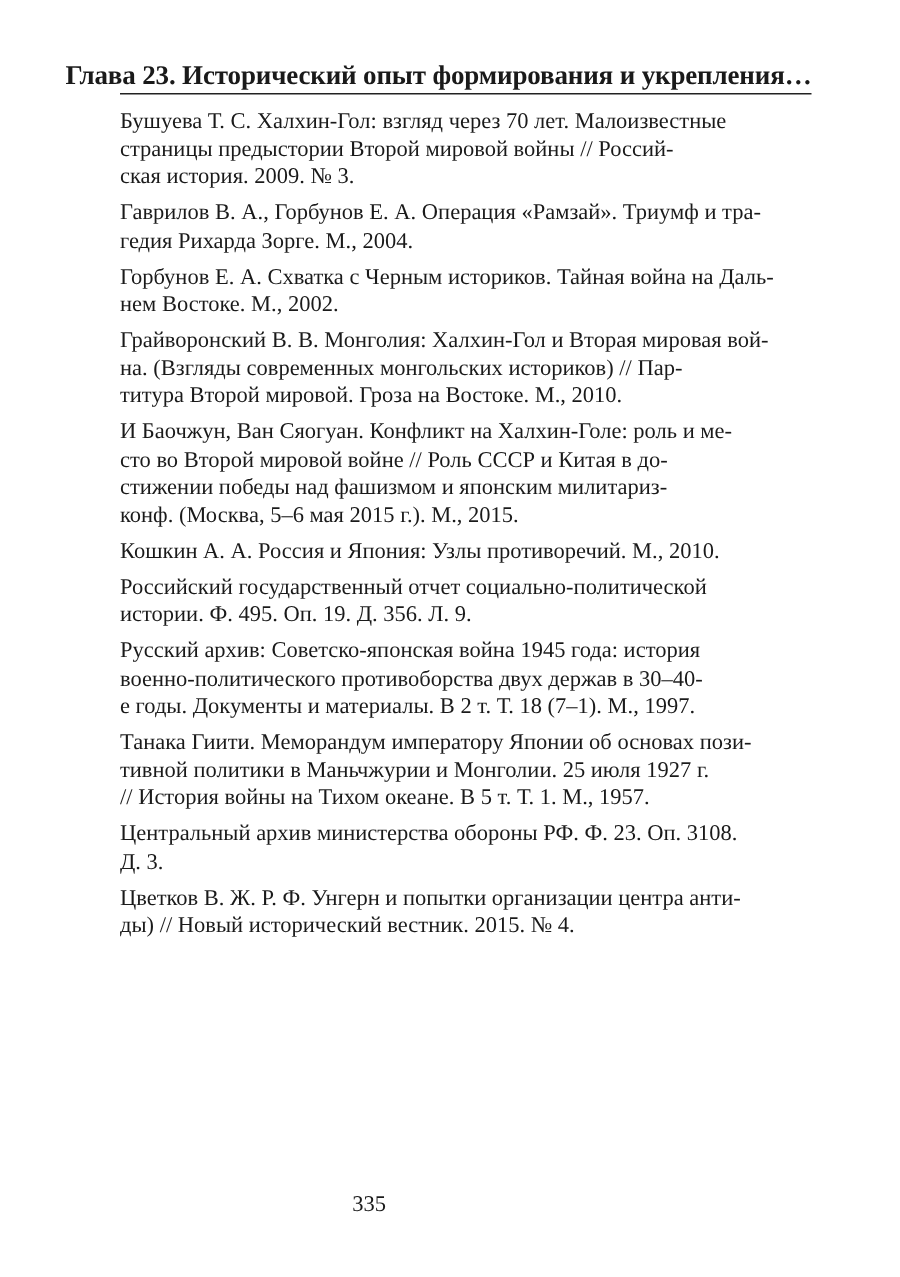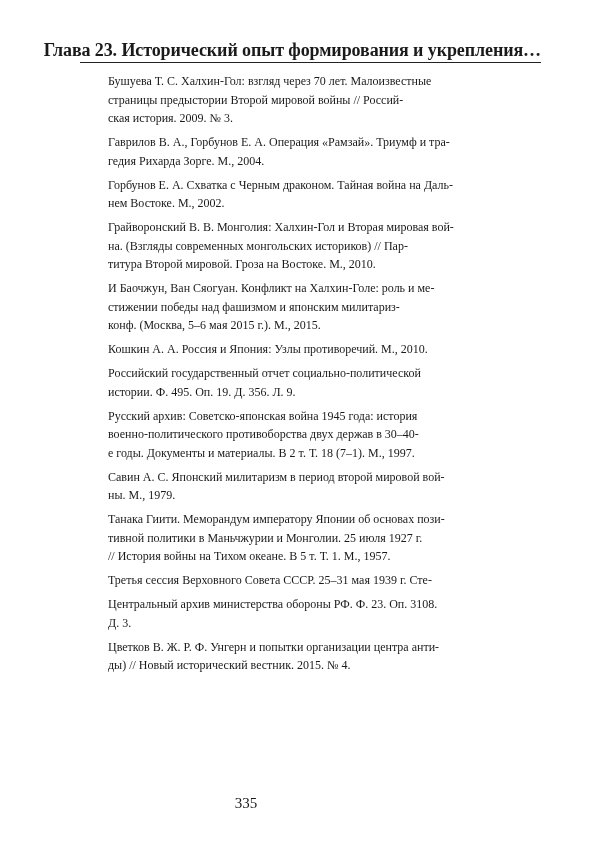--- a/index.html
+++ b/index.html
@@ -3,22 +3,22 @@
 <meta charset="utf-8">
 <style>
   html, body { margin: 0; padding: 0; background: #ffffff; }
   body { width: 600px; height: 851px; position: relative; overflow: hidden;
          font-family: "Liberation Serif", "DejaVu Serif", serif; color: #1a1a1a; }
   .header { position: absolute; left: 80px; width: 461px; top: 38px; height: 24px;
             border-bottom: 1.5px solid #222; }
   .header-title { position: absolute; right: 0; top: 2px; font-weight: bold;
                   font-size: 18px; letter-spacing: -0.1px; white-space: nowrap; }
   .refs { position: absolute; left: 80px; top: 72px; width: 461px; }
-  .ref { font-size: 12px; line-height: 18.5px; padding-left: 32px; text-indent: -32px;
-         margin-bottom: 5.5px; margin-left: 28px; }
+  .ref { font-size: 15px; line-height: 18.5px; padding-left: 32px; text-indent: -32px;
+         margin-bottom: 5.5px; }
   .ref .line { display: block; white-space: nowrap; }
   .page-number { position: absolute; left: 0; width: 492px; top: 795px; text-align: center;
                  font-size: 15px; }
 </style>
 </head>
 <body>
 
 <div class="header">
   <div class="header-title">Глава 23. Исторический опыт формирования и укрепления…</div>
 </div>
@@ -27,56 +27,52 @@
     <div class="ref">
       <span class="line">Бушуева Т. С. Халхин-Гол: взгляд через 70 лет. Малоизвестные</span>
       <span class="line">страницы предыстории Второй мировой войны // Россий-</span>
       <span class="line">ская история. 2009. № 3.</span>
     </div>
     <div class="ref">
       <span class="line">Гаврилов В. А., Горбунов Е. А. Операция «Рамзай». Триумф и тра-</span>
       <span class="line">гедия Рихарда Зорге. М., 2004.</span>
     </div>
     <div class="ref">
-      <span class="line">Горбунов Е. А. Схватка с Черным драконом. Тайная война на Даль-</span>
+      <span class="line">Горбунов Е. А. Схватка с Черным историков. Тайная война на Даль-</span>
       <span class="line">нем Востоке. М., 2002.</span>
     </div>
     <div class="ref">
       <span class="line">Грайворонский В. В. Монголия: Халхин-Гол и Вторая мировая вой-</span>
       <span class="line">на. (Взгляды современных монгольских историков) // Пар-</span>
       <span class="line">титура Второй мировой. Гроза на Востоке. М., 2010.</span>
     </div>
     <div class="ref">
       <span class="line">И Баочжун, Ван Сяогуан. Конфликт на Халхин-Голе: роль и ме-</span>
+      <span class="line">сто во Второй мировой войне // Роль СССР и Китая в до-</span>
       <span class="line">стижении победы над фашизмом и японским милитариз-</span>
       <span class="line">конф. (Москва, 5–6 мая 2015 г.). М., 2015.</span>
     </div>
     <div class="ref">
       <span class="line">Кошкин А. А. Россия и Япония: Узлы противоречий. М., 2010.</span>
     </div>
     <div class="ref">
       <span class="line">Российский государственный отчет социально-политической</span>
       <span class="line">истории. Ф. 495. Оп. 19. Д. 356. Л. 9.</span>
     </div>
     <div class="ref">
       <span class="line">Русский архив: Советско-японская война 1945 года: история</span>
       <span class="line">военно-политического противоборства двух держав в 30–40-</span>
       <span class="line">е годы. Документы и материалы. В 2 т. Т. 18 (7–1). М., 1997.</span>
     </div>
     <div class="ref">
-      <span class="line">Савин А. С. Японский милитаризм в период второй мировой вой-</span>
-      <span class="line">ны. М., 1979.</span>
-    </div>
-    <div class="ref">
       <span class="line">Танака Гиити. Меморандум императору Японии об основах пози-</span>
       <span class="line">тивной политики в Маньчжурии и Монголии. 25 июля 1927 г.</span>
       <span class="line">// История войны на Тихом океане. В 5 т. Т. 1. М., 1957.</span>
     </div>
     <div class="ref">
-      <span class="line">Третья сессия Верховного Совета СССР. 25–31 мая 1939 г. Сте-</span>
     </div>
     <div class="ref">
       <span class="line">Центральный архив министерства обороны РФ. Ф. 23. Оп. 3108.</span>
       <span class="line">Д. 3.</span>
     </div>
     <div class="ref">
       <span class="line">Цветков В. Ж. Р. Ф. Унгерн и попытки организации центра анти-</span>
       <span class="line">ды) // Новый исторический вестник. 2015. № 4.</span>
     </div>
   </div>

